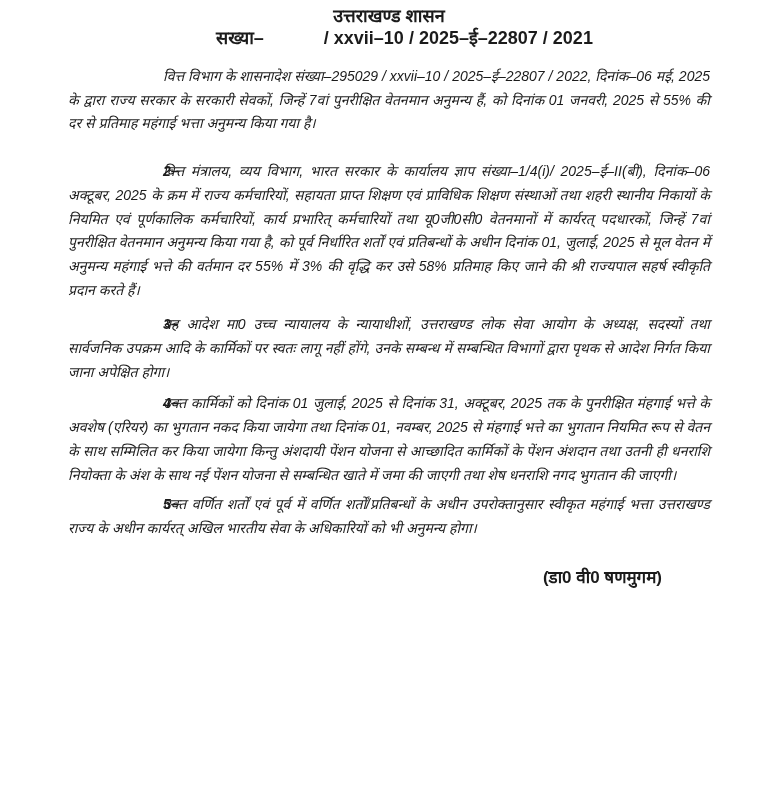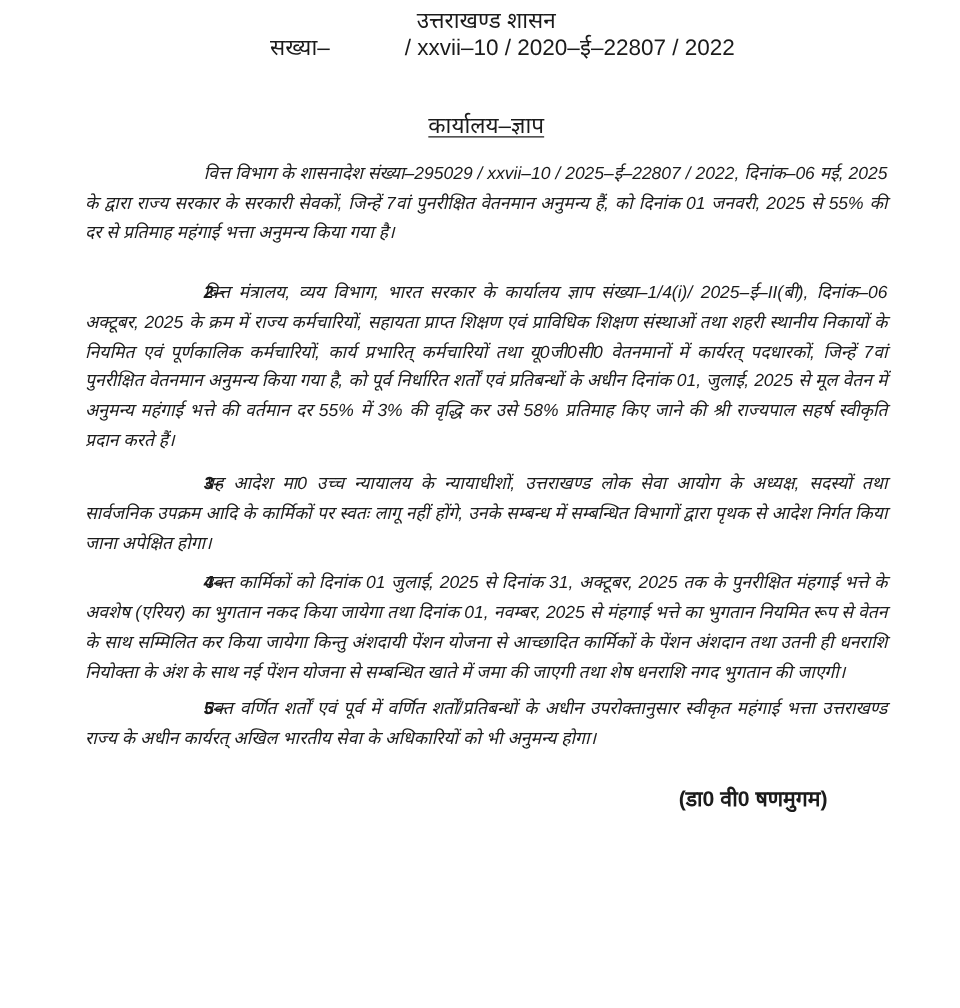--- a/index.html
+++ b/index.html
@@ -2,21 +2,21 @@
 <html><head>
 <meta charset="utf-8">
 <style>
   html,body{margin:0;padding:0;}
   body{
     width:768px;height:806px;overflow:hidden;
     background:#ffffff;color:#1b1b1b;
     font-family:"Liberation Sans","DejaVu Sans",sans-serif;
   }
   .page{width:768px;height:806px;box-sizing:border-box;padding:5px 58px 0 68px;}
-  .bold{font-weight:normal;}
+  .bold{font-weight:bold;}
   .center{text-align:center;}
   .hdr-line{font-size:18px;line-height:22px;white-space:nowrap;}
   .ref-line{padding-left:148px;}
   .gap-number{display:inline-block;width:60px;}
   .place-line{padding-left:163px;}
   .gap-date{display:inline-block;width:40px;}
   .title{
     text-align:center;font-size:18px;line-height:22px;margin-top:40px;
     text-decoration:underline;text-underline-offset:3px;
   }
@@ -36,25 +36,24 @@
   .sig-name{font-weight:bold;}
 </style>
 </head>
 <body>
 
 <div class="page">
 
   <div>
     <div class="hdr-line center bold">उत्तराखण्ड शासन</div>
     <div class="hdr-line bold ref-line">
-      <span>सख्या–</span><span class="gap-number"></span><span>/ xxvii–10 / 2020–ई–22807 / 2022</span>
+      <span>सख्या–</span><span class="gap-number"></span><span>/ xxvii–10 / 2025–ई–22807 / 2021</span>
     </div>
   </div>
 
-  <div class="title bold">कार्यालय–ज्ञाप</div>
 
   <p class="para p1"><span>वित्त विभाग के शासनादेश संख्या–295029 / xxvii–10 / 2025–ई–22807 / 2022, दिनांक–06 मई, 2025 के द्वारा राज्य सरकार के सरकारी सेवकों, जिन्हें 7वां पुनरीक्षित वेतनमान अनुमन्य हैं, को दिनांक 01 जनवरी, 2025 से 55% की दर से प्रतिमाह महंगाई भत्ता अनुमन्य किया गया है।</span></p>
 
   <p class="para p2"><span class="pnum">2–</span><span>वित्त मंत्रालय, व्यय विभाग, भारत सरकार के कार्यालय ज्ञाप संख्या–1/4(i)/ 2025–ई–II(बी), दिनांक–06 अक्टूबर, 2025 के क्रम में राज्य कर्मचारियों, सहायता प्राप्त शिक्षण एवं प्राविधिक शिक्षण संस्थाओं तथा शहरी स्थानीय निकायों के नियमित एवं पूर्णकालिक कर्मचारियों, कार्य प्रभारित् कर्मचारियों तथा यू0जी0सी0 वेतनमानों में कार्यरत् पदधारकों, जिन्हें 7वां पुनरीक्षित वेतनमान अनुमन्य किया गया है, को पूर्व निर्धारित शर्तों एवं प्रतिबन्धों के अधीन दिनांक 01, जुलाई, 2025 से मूल वेतन में अनुमन्य महंगाई भत्ते की वर्तमान दर 55% में 3% की वृद्धि कर उसे 58% प्रतिमाह किए जाने की श्री राज्यपाल सहर्ष स्वीकृति प्रदान करते हैं।</span></p>
 
   <p class="para p3"><span class="pnum">3–</span><span>यह आदेश मा0 उच्च न्यायालय के न्यायाधीशों, उत्तराखण्ड लोक सेवा आयोग के अध्यक्ष, सदस्यों तथा सार्वजनिक उपक्रम आदि के कार्मिकों पर स्वतः लागू नहीं होंगे, उनके सम्बन्ध में सम्बन्धित विभागों द्वारा पृथक से आदेश निर्गत किया जाना अपेक्षित होगा।</span></p>
 
   <p class="para p4"><span class="pnum">4–</span><span>उक्त कार्मिकों को दिनांक 01 जुलाई, 2025 से दिनांक 31, अक्टूबर, 2025 तक के पुनरीक्षित मंहगाई भत्ते के अवशेष (एरियर) का भुगतान नकद किया जायेगा तथा दिनांक 01, नवम्बर, 2025 से मंहगाई भत्ते का भुगतान नियमित रूप से वेतन के साथ सम्मिलित कर किया जायेगा किन्तु अंशदायी पेंशन योजना से आच्छादित कार्मिकों के पेंशन अंशदान तथा उतनी ही धनराशि नियोक्ता के अंश के साथ नई पेंशन योजना से सम्बन्धित खाते में जमा की जाएगी तथा शेष धनराशि नगद भुगतान की जाएगी।</span></p>
 
   <p class="para p5"><span class="pnum">5–</span><span>उक्त वर्णित शर्तों एवं पूर्व में वर्णित शर्तों/प्रतिबन्धों के अधीन उपरोक्तानुसार स्वीकृत महंगाई भत्ता उत्तराखण्ड राज्य के अधीन कार्यरत् अखिल भारतीय सेवा के अधिकारियों को भी अनुमन्य होगा।</span></p>

